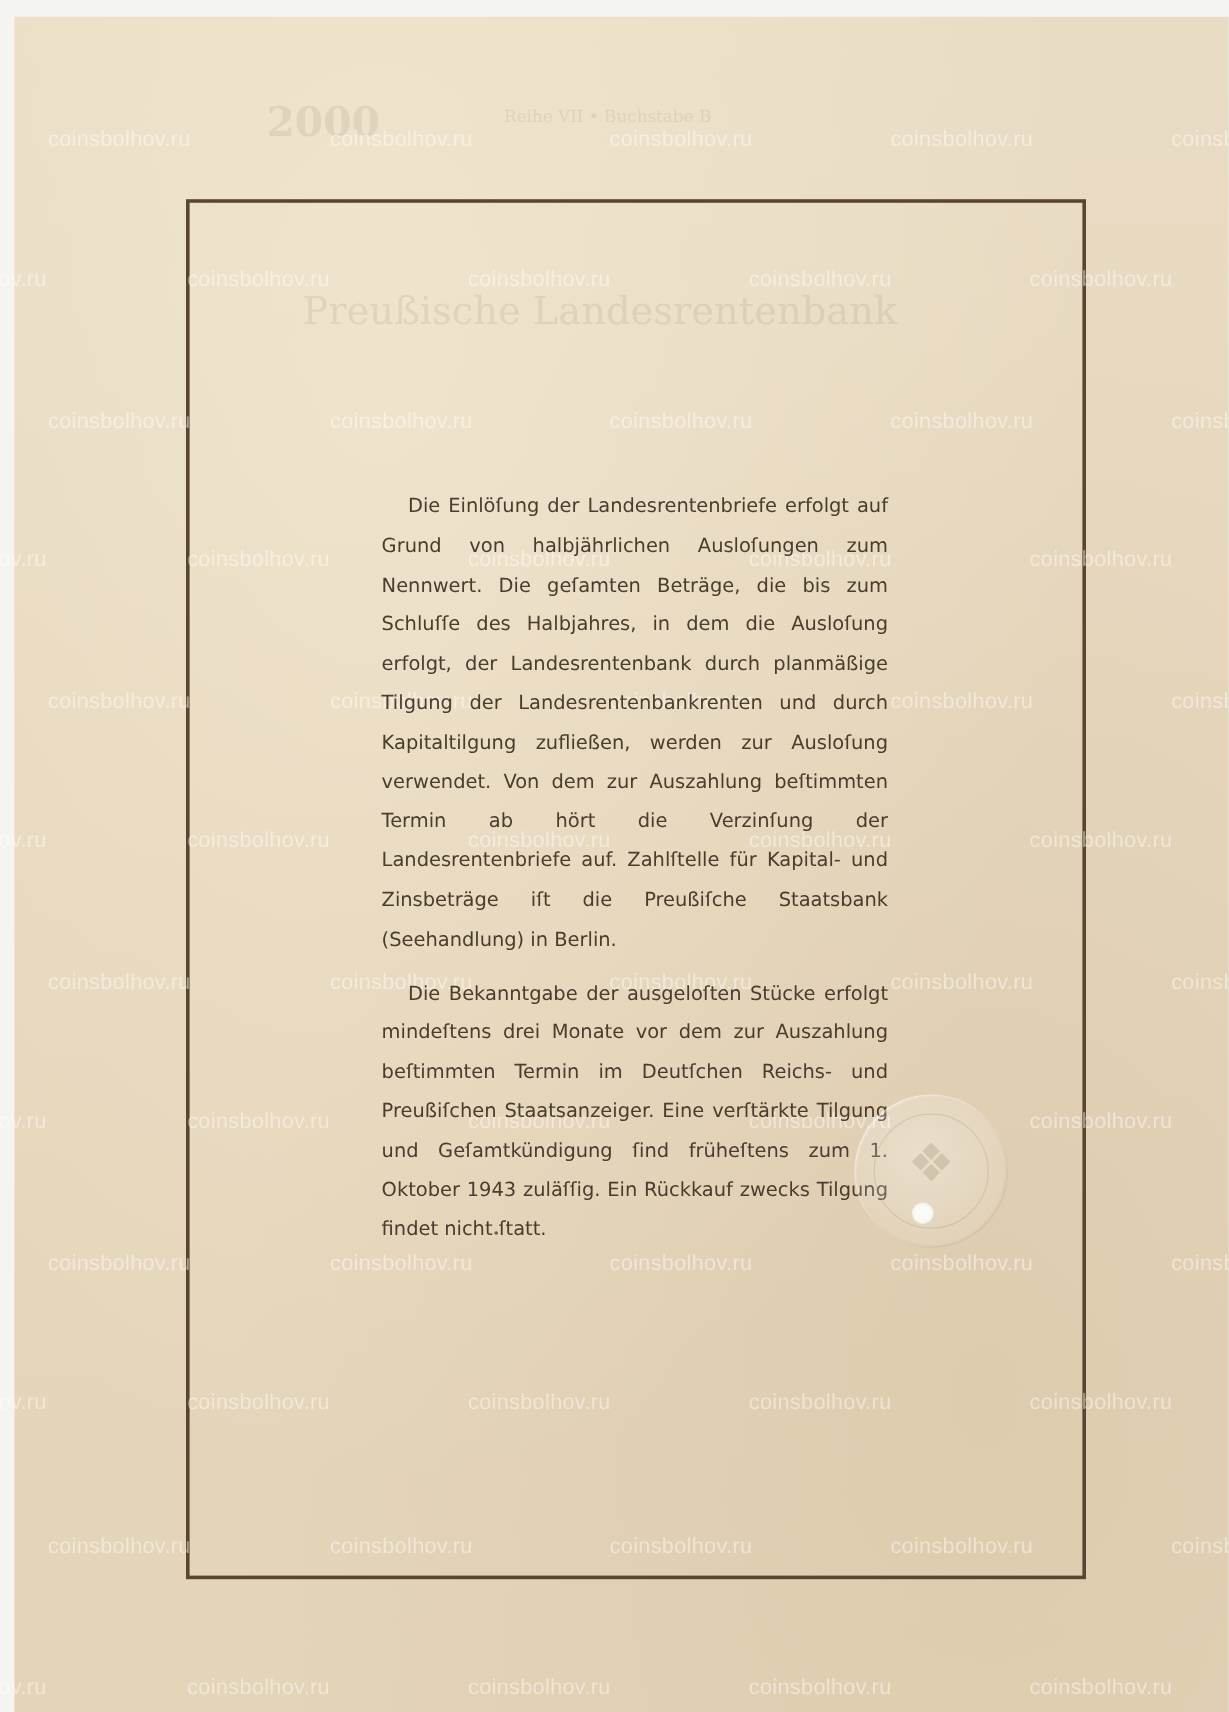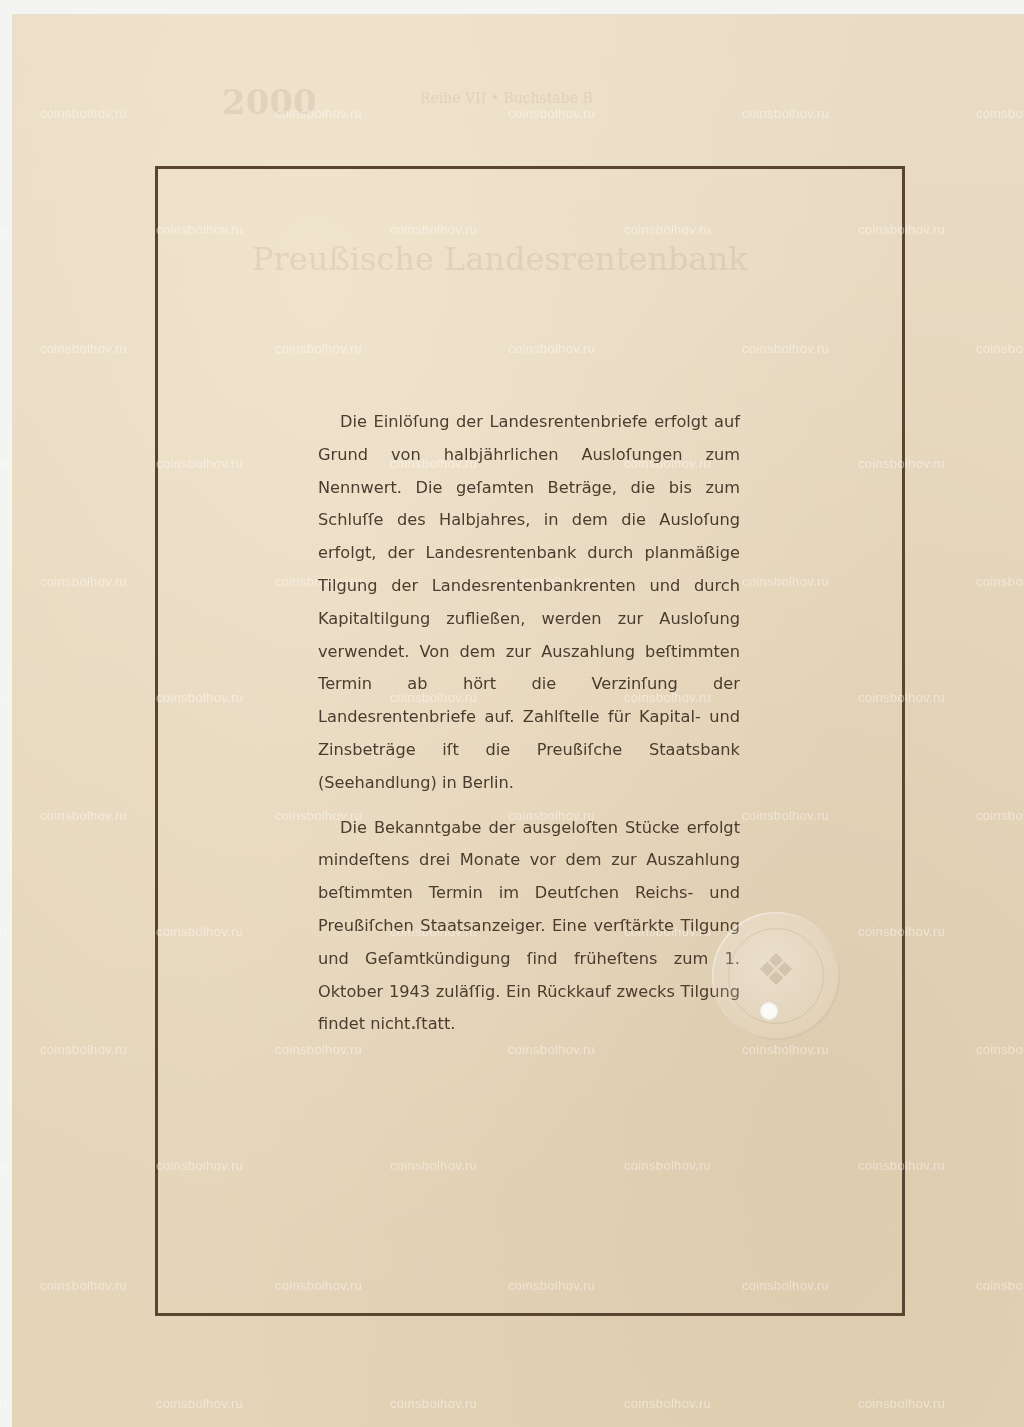--- a/index.html
+++ b/index.html
@@ -11,21 +11,21 @@
   .paper {
     position:absolute; left:12px; top:14px; right:0; bottom:0;
     background:
       radial-gradient(ellipse at 30% 20%, rgba(255,245,225,0.35), rgba(0,0,0,0) 60%),
       radial-gradient(ellipse at 80% 80%, rgba(200,175,140,0.25), rgba(0,0,0,0) 55%),
       linear-gradient(180deg, #e9dcc4 0%, #e6d7bd 50%, #e4d4b8 100%);
   }
   .watermarks { position:absolute; inset:0; pointer-events:none; }
   .wm {
     position:absolute; color:rgba(255,255,255,0.45);
-    font-family:"Liberation Sans", sans-serif; font-size:13px; letter-spacing:0.3px;
+    font-family:"Liberation Sans", sans-serif; font-size:18px; letter-spacing:0.3px;
     white-space:nowrap;
   }
   .bleed {
     position:absolute; color:rgba(120,100,80,0.12);
     font-family:"DejaVu Serif", serif; white-space:nowrap;
   }
   .frame {
     position:absolute; left:155px; top:166px; width:744px; height:1144px;
     border:3px solid #5a4630;
   }

